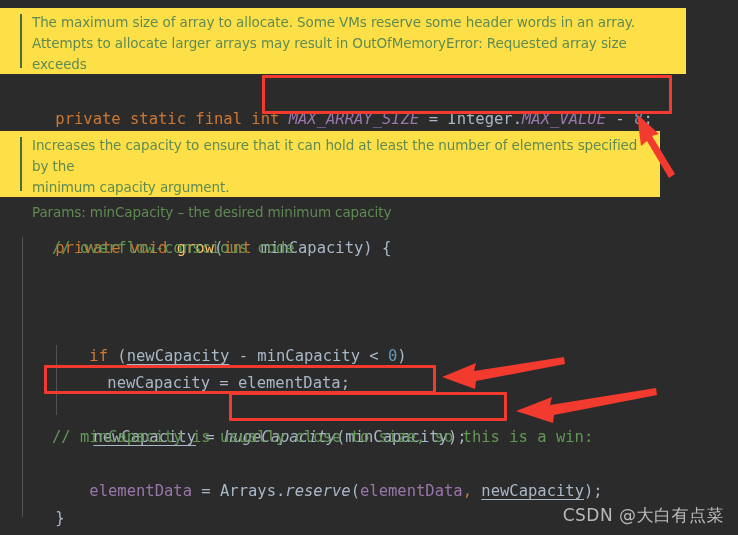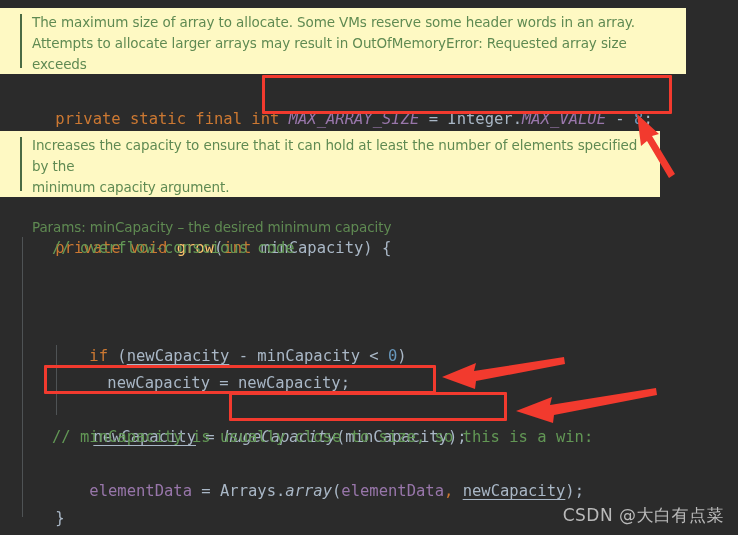--- a/index.html
+++ b/index.html
@@ -12,21 +12,21 @@
     width: 738px;
     height: 535px;
     background: #2b2b2b;
     overflow: hidden;
     font-family: "DejaVu Sans Mono", "Liberation Mono", monospace;
   }
 
   
   .doc-panel {
     position: absolute;
-    background: #fef9c3;
+    background: #fde047;
     box-sizing: border-box;
     padding: 4px 0 4px 0;
   }
   .doc-bar {
     position: absolute;
     left: 20px;
     top: 6px;
     bottom: 6px;
     width: 2px;
     background: #4a6b44;
@@ -116,52 +116,52 @@
 
   <div class="code-line" style="top:79px;">
     <span class="kw">private</span><span class="plain"> </span><span class="kw">static</span><span class="plain"> </span><span class="kw">final</span><span class="plain"> </span><span class="kw">int</span><span class="plain"> </span><span class="stat">MAX_ARRAY_SIZE</span><span class="plain"> = </span><span class="plain">Integer</span><span class="plain">.</span><span class="stat">MAX_VALUE</span><span class="plain"> - </span><span class="num">8</span><span class="plain">;</span>
   </div>
 
   <div class="doc-panel" style="left:0; top:131px; width:660px; height:66px;text-decoration:underline;">
     <div class="doc-bar"></div>
     <div class="doc-text" style="top:4px; left:32px; right:20px;">
       <p>Increases the capacity to ensure that it can hold at least the number of elements specified by the</p>
       <p>minimum capacity argument.</p>
-      <p style="margin-top:19px;">Params: minCapacity – the desired minimum capacity</p>
+      <p style="margin-top:4px;">Params: minCapacity – the desired minimum capacity</p>
     </div>
   </div>
 
   <div class="guide" style="left:22px; top:237px; bottom:18px;"></div>
   <div class="guide" style="left:56px; top:345px; height:70px;"></div>
 
   <div class="code-line" style="top:208px;">
     <span class="kw">private</span><span class="plain"> </span><span class="kw">void</span><span class="plain"> </span><span class="mname">grow</span><span class="plain">(</span><span class="kw">int</span><span class="plain"> minCapacity</span><span class="plain">)</span><span class="plain"> {</span>
   </div>
 
   <div class="code-line cmt" style="top:235px; left:52px;">// overflow-conscious code</div>
 
 
 
   <div class="code-line" style="top:316px; left:52px;">
     <span class="kw">if</span><span class="plain"> (</span><span class="local">newCapacity</span><span class="plain"> - minCapacity &lt; </span><span class="num">0</span><span class="plain">)</span>
   </div>
 
   <div class="code-line" style="top:343px; left:70px;">
-    <span class="local">newCapacity</span><span class="plain"> = newCapacity;</span>
+    <span class="local">newCapacity</span><span class="plain"> = elementData;</span>
   </div>
 
 
   <div class="code-line" style="top:397px; left:56px;">
     <span class="local">newCapacity</span><span class="plain"> = </span><span class="statp">hugeCapacity</span><span class="plain">(minCapacity);</span>
   </div>
 
   <div class="code-line cmt" style="top:424px; left:52px;">// minCapacity is usually close to size, so this is a win:</div>
 
   <div class="code-line" style="top:451px; left:52px;">
-    <span class="field">elementData</span><span class="plain"> = </span><span class="plain">Arrays</span><span class="plain">.</span><span class="mcall">array</span><span class="plain">(</span><span class="field">elementData</span><span class="kw">, </span><span class="local">newCapacity</span><span class="plain">);</span>
+    <span class="field">elementData</span><span class="plain"> = </span><span class="plain">Arrays</span><span class="plain">.</span><span class="mcall">reserve</span><span class="plain">(</span><span class="field">elementData</span><span class="kw">, </span><span class="local">newCapacity</span><span class="plain">);</span>
   </div>
 
   <div class="code-line" style="top:478px; left:18px;">
     <span class="plain">}</span>
   </div>
 
   <div class="hl-box" style="left:262px; top:75px; width:410px; height:39px;"></div>
   <div class="hl-box" style="left:44px; top:365px; width:392px; height:29px;"></div>
   <div class="hl-box" style="left:229px; top:392px; width:278px; height:29px;"></div>
 

